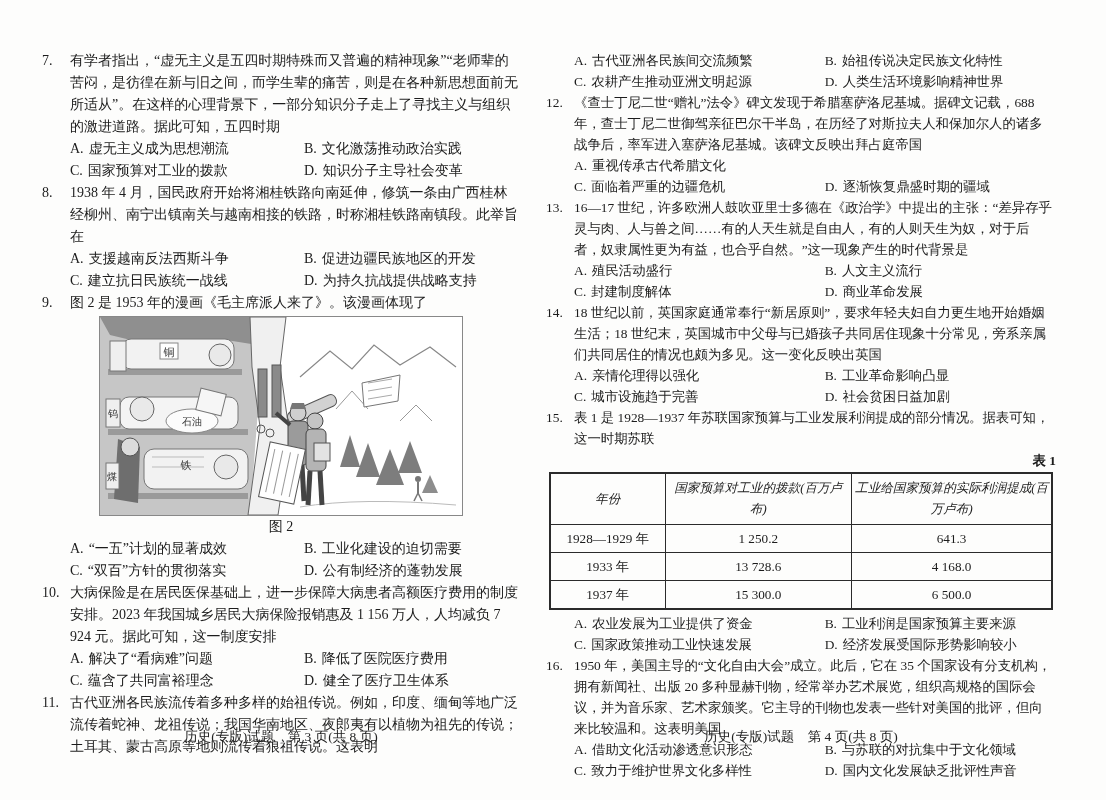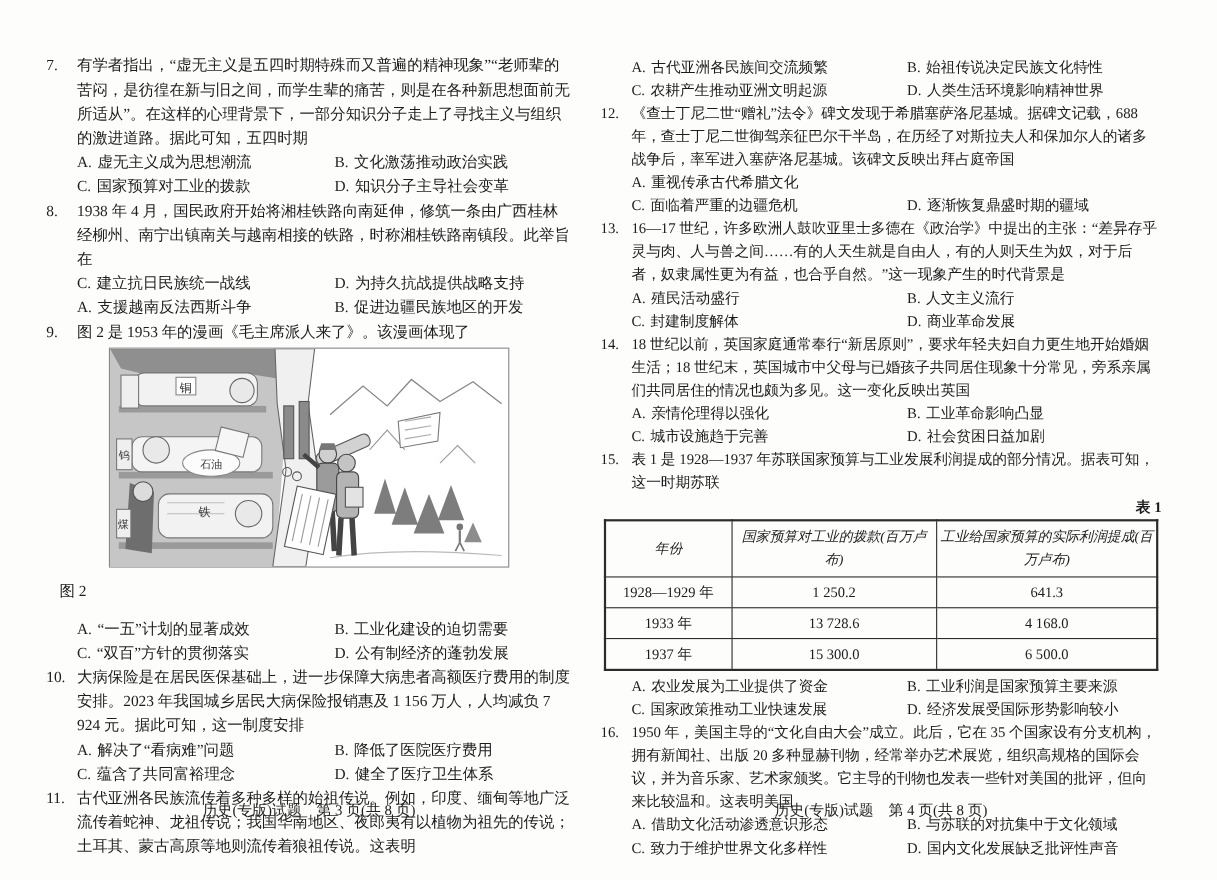--- a/index.html
+++ b/index.html
@@ -15,21 +15,21 @@
   #page3 .flow{font-size:14px;line-height:22px;}
   #page4 .flow{font-size:13.4px;line-height:21px;}
   p.stem{margin:0;padding-left:28px;text-indent:-28px;}
   .qnum{display:inline-block;width:28px;text-indent:0;}
   .opts{margin:0 0 0 28px;display:flex;}
   .opt{display:inline-block;}
   .opt.c1{width:52%;}
   .opt.c2{width:48%;}
   .optlabel{margin-right:5px;}
   .figwrap{text-align:center;margin:2px 0 0 0;}
-  .figcap{margin:12px;}
+  .figcap{text-align:center;margin:0;}
   .tabcap{text-align:right;margin:1px 0;font-weight:bold;}
   table.dtable{border-collapse:collapse;margin:1px auto 3px auto;width:99%;}
   table.dtable th{
     font-family:"Liberation Serif","DejaVu Serif",serif;
     font-style:italic;font-weight:normal;font-size:12.6px;
     border:1px solid #2b2b2b;padding:4px 2px;text-align:center;height:20px;
   }
   table.dtable td{
     border:1px solid #2b2b2b;padding:3px 4px;text-align:center;
     font-size:13.2px;height:18px;
@@ -52,26 +52,26 @@
       <span class="opt c1"><span class="optlabel">A.</span><span>虚无主义成为思想潮流</span></span>
       <span class="opt c2"><span class="optlabel">B.</span><span>文化激荡推动政治实践</span></span>
     </div>
     <div class="opts">
       <span class="opt c1"><span class="optlabel">C.</span><span>国家预算对工业的拨款</span></span>
       <span class="opt c2"><span class="optlabel">D.</span><span>知识分子主导社会变革</span></span>
     </div>
 
     <p class="stem"><span class="qnum">8.</span><span>1938 年 4 月，国民政府开始将湘桂铁路向南延伸，修筑一条由广西桂林经柳州、南宁出镇南关与越南相接的铁路，时称湘桂铁路南镇段。此举旨在</span></p>
     <div class="opts">
+      <span class="opt c1"><span class="optlabel">A.</span><span>支援越南反法西斯斗争</span></span>
+      <span class="opt c2"><span class="optlabel">B.</span><span>促进边疆民族地区的开发</span></span>
+    </div>
+    <div class="opts">
       <span class="opt c1"><span class="optlabel">C.</span><span>建立抗日民族统一战线</span></span>
       <span class="opt c2"><span class="optlabel">D.</span><span>为持久抗战提供战略支持</span></span>
-    </div>
-    <div class="opts">
-      <span class="opt c1"><span class="optlabel">A.</span><span>支援越南反法西斯斗争</span></span>
-      <span class="opt c2"><span class="optlabel">B.</span><span>促进边疆民族地区的开发</span></span>
     </div>
 
     <p class="stem"><span class="qnum">9.</span><span>图 2 是 1953 年的漫画《毛主席派人来了》。该漫画体现了</span></p>
 
     <div class="figwrap">
       <svg class="sketch" width="362" height="198" viewBox="0 0 362 198">
 
         <g>
           <path d="M0,0 L150,0 L162,40 L150,198 L0,198 Z" fill="#c6c6c6" stroke="none"></path>
           <path d="M0,0 L150,0 L158,28 L120,22 L60,30 L10,18 Z" fill="#8f8f8f"></path>

